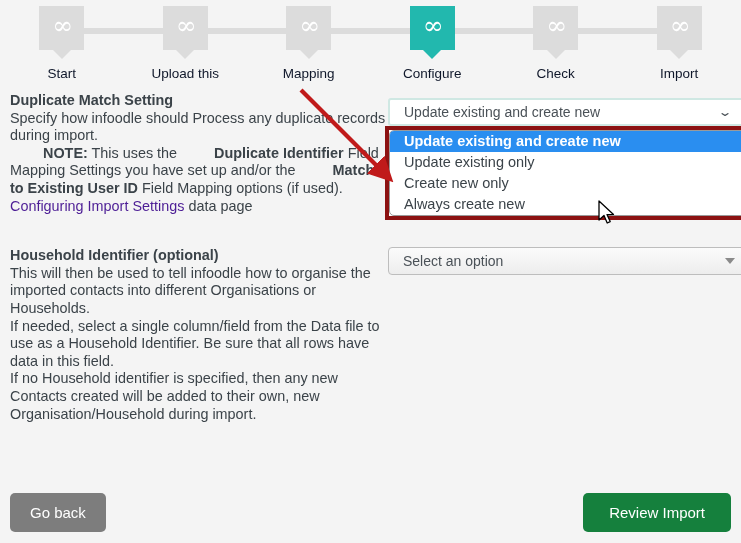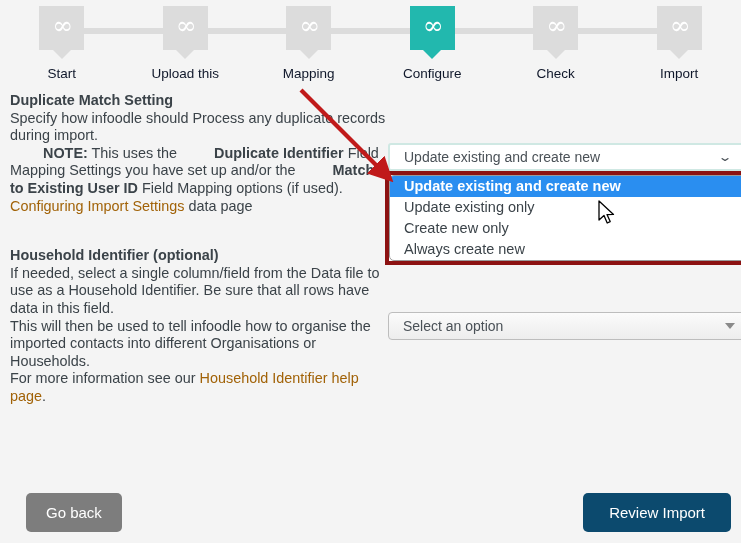--- a/index.html
+++ b/index.html
@@ -87,40 +87,40 @@
 
   
   .content {
     position: relative;
     padding: 0 10px;
     height: 451px;
     box-sizing: border-box;
   }
   .row {
     display: flex;
-    align-items: center;
+    align-items: flex-start;
   }
   .col-text {
     width: 378px;
     flex: 0 0 378px;
     font-size: 14.4px;
     line-height: 17.6px;
     color: #3b4349;
   }
   .col-field {
     flex: 1 1 auto;
     padding-top: 6px;
     position: relative;
   }
   .col-field.second { padding-top: 0; }
 
   .hdr { font-weight: bold; }
   b { font-weight: bold; margin-left: 33px; }
   a.link {
-    color: #a16207;
+    color: #4c1d95;
     text-decoration: none;
   }
 
   
   .select-wrap { position: relative; width: 358px; }
   .select-box {
     box-sizing: border-box;
     width: 358px;
     height: 28px;
     border: 2px solid #cfe8e3;
@@ -191,42 +191,42 @@
     border-right: 5px solid transparent;
     border-top: 6px solid #8a8a8a;
   }
 
   
   .block2 { margin-top: 32px; }
 
   
   .footer {
     position: absolute;
-    left: 16px; right: 0; bottom: 0;
+    left: 0; right: 0; bottom: 0;
     height: 62px;
     padding: 0 10px;
     box-sizing: border-box;
     display: flex;
     align-items: center;
     justify-content: space-between;
   }
   .btn {
     border: none;
     border-radius: 5px;
     color: #ffffff;
     font-size: 15px;
     font-family: "Liberation Sans", sans-serif;
     cursor: pointer;
   }
   .btn-back {
     background: #7d7d7d;
     padding: 11px 20px;
   }
   .btn-review {
-    background: #0c4a6e;
+    background: #15803d;
     padding: 11px 26px;
   }
 
   
   .arrow-svg {
     position: absolute;
     left: 0; top: 0;
     width: 741px; height: 543px;
     pointer-events: none;
   }
@@ -316,23 +316,23 @@
             <div class="opt">Always create new</div>
           </div>
         </div>
       </div>
     </div>
   </div>
 
   <div class="row block2">
     <div class="col-text">
       <div class="hdr">Household Identifier (optional)</div>
+      <div>This will then be used to tell infoodle how to organise the imported contacts into different Organisations or Households.</div>
       <div>If needed, select a single column/field from the Data file to use as a Household Identifier. Be sure that all rows have data in this field.</div>
-      <div>This will then be used to tell infoodle how to organise the imported contacts into different Organisations or Households.</div>
-      <div><span>For more information see our </span><a class="link" href="#">Household Identifier help page</a><span>.</span></div>
+      <div>If no Household identifier is specified, then any new Contacts created will be added to their own, new Organisation/Household during import.</div>
     </div>
 
     <div class="col-field second">
       <div class="select-box2">
         <span>Select an option</span>
         <span class="caret-down"></span>
       </div>
     </div>
   </div>
 

